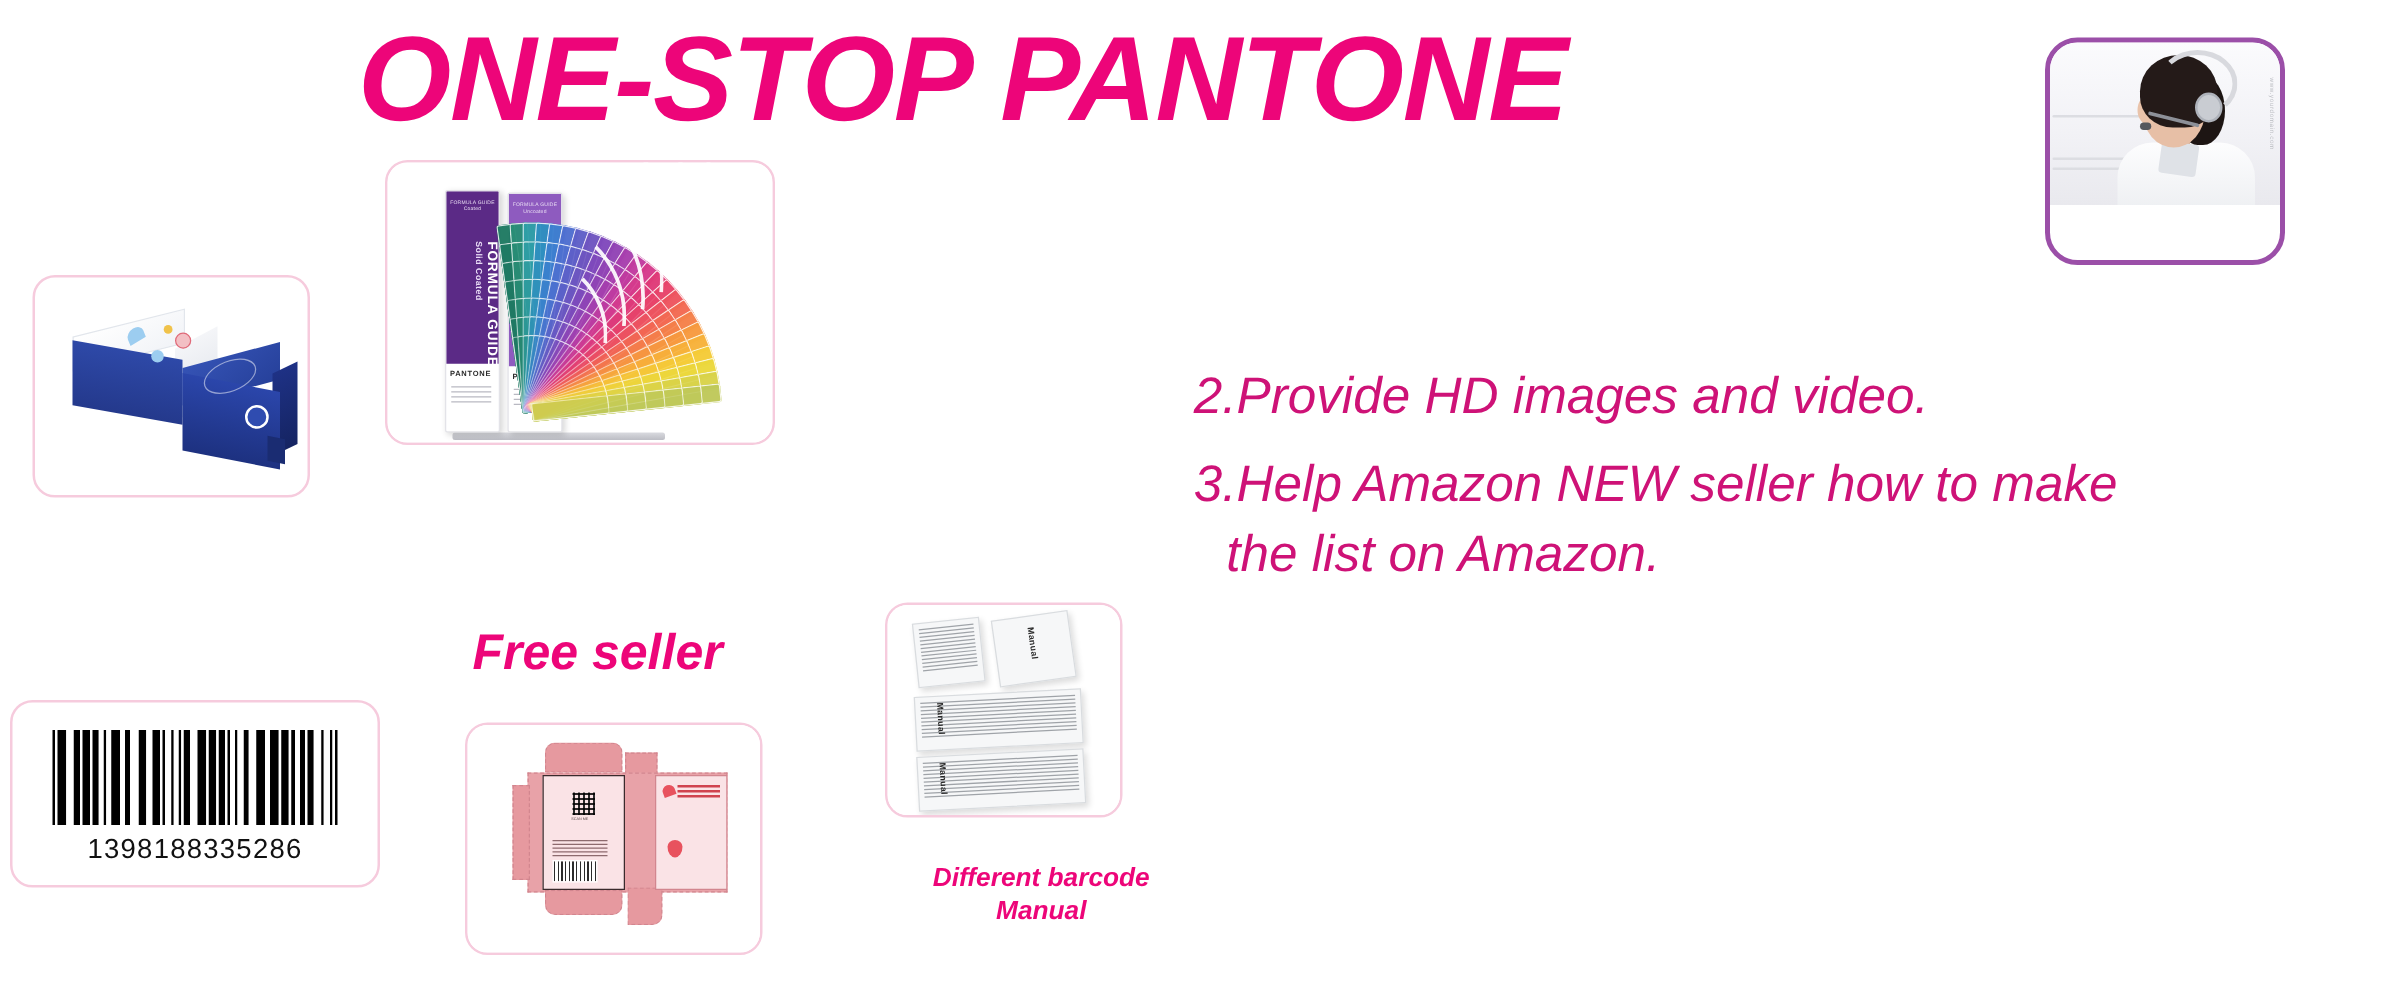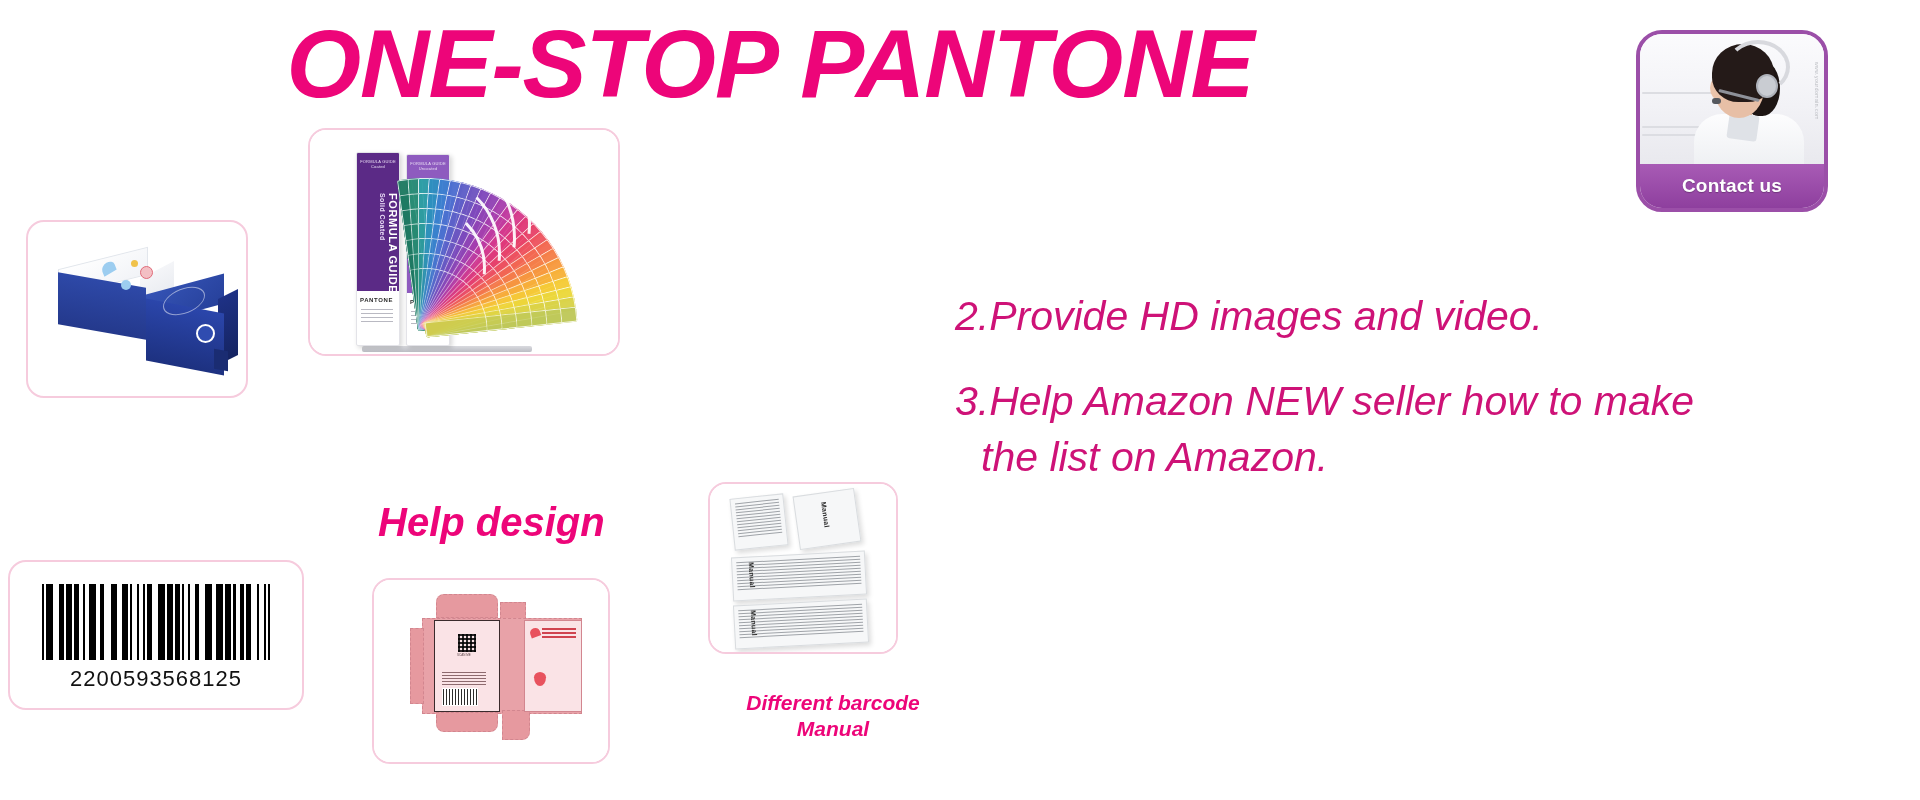--- a/index.html
+++ b/index.html
@@ -321,21 +321,21 @@
   .feature-line {
     color:#CE1277;
     font-style:italic;
     font-size:41px;
     line-height:1.38;
     white-space:nowrap;
     font-family:"Liberation Sans", sans-serif;
   }
   .feature-line.indent { padding-left: 26px; }
   .feature-line.l1 { margin-bottom: 12px; }
-  .feature-line.l2 { margin-bottom: 28px; }
+  .feature-line.l2 { margin-bottom: 14px; }
   .feature-line.l4 { padding-left: 0; margin-left:-14px; }
 </style>
 </head>
 <body>
 
 <div id="headline">ONE-STOP PANTONE</div>
 
 <div class="frame" id="giftbox-frame">
   <div class="gb-stage">
     <div class="gb-white-top"></div>
@@ -623,24 +623,24 @@
       <span style="flex: 2 0 0px; background: rgb(0, 0, 0);"></span>
       <span style="flex: 1 0 0px; background: rgb(255, 255, 255);"></span>
       <span style="flex: 2 0 0px; background: rgb(0, 0, 0);"></span>
       <span style="flex: 3 0 0px; background: rgb(255, 255, 255);"></span>
       <span style="flex: 1 0 0px; background: rgb(0, 0, 0);"></span>
       <span style="flex: 2 0 0px; background: rgb(255, 255, 255);"></span>
       <span style="flex: 1 0 0px; background: rgb(0, 0, 0);"></span>
       <span style="flex: 1 0 0px; background: rgb(255, 255, 255);"></span>
       <span style="flex: 1 0 0px; background: rgb(0, 0, 0);"></span>
     </div>
-  <div id="barcode-number">2200593568125</div>
+  <div id="barcode-number">1398188335286</div>
 </div>
 
-<div id="free-design">Help design</div>
+<div id="free-design">Free seller</div>
 
 <div class="frame" id="dieline-frame">
   <div class="dl-stage">
     <div class="dl-part dl-flap" style="left:62px;top:14px;width:62px;height:24px;border-radius:8px 8px 0 0;"></div>
     <div class="dl-part dl-flap" style="left:126px;top:22px;width:26px;height:18px;"></div>
     <div class="dl-part" style="left:48px;top:38px;width:160px;height:96px;"></div>
     <div class="dl-part dl-flap" style="left:36px;top:48px;width:14px;height:76px;"></div>
     <div class="dl-part dl-flap" style="left:62px;top:132px;width:62px;height:20px;border-radius:0 0 8px 8px;"></div>
     <div class="dl-part dl-flap" style="left:128px;top:130px;width:28px;height:30px;border-radius:0 0 8px 0;"></div>
     <div class="dl-panel-main"></div>
@@ -734,22 +734,19 @@
     <div class="cp-hair-back"></div>
     <div class="cp-face"></div>
     <div class="cp-cheek"></div>
     <div class="cp-hair"></div>
     <div class="cp-headband"></div>
     <div class="cp-earcup"></div>
     <div class="cp-boom"></div>
     <div class="cp-mic"></div>
     <div class="cp-watermark">www.yourdomain.com</div>
   </div>
-  <div id="contact-bar">
-    <span id="contact-label">Contact us</span>
-  </div>
 </div>
 
 <div id="feature-list">
   <div class="feature-line l2">2.Provide HD images and video.</div>
   <div class="feature-line">3.Help Amazon NEW seller how to make</div>
   <div class="feature-line indent">the list on Amazon.</div>
 </div>
 
 </body></html>

